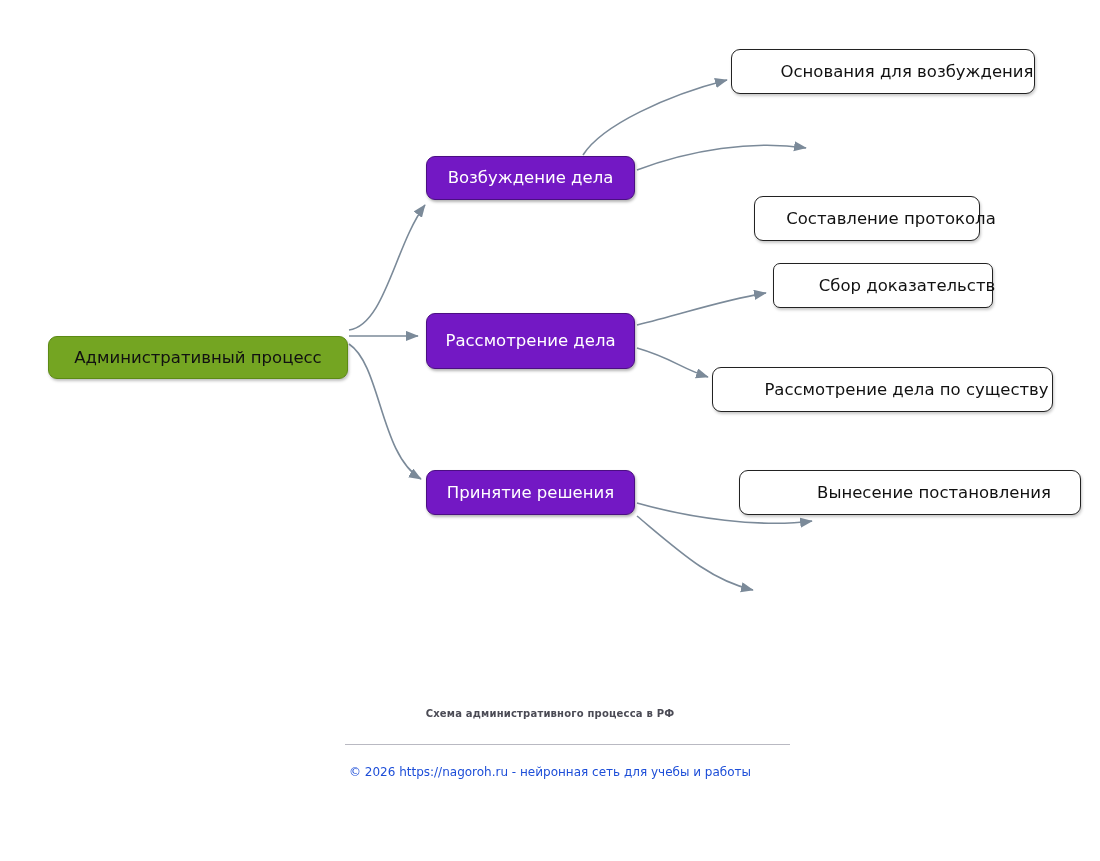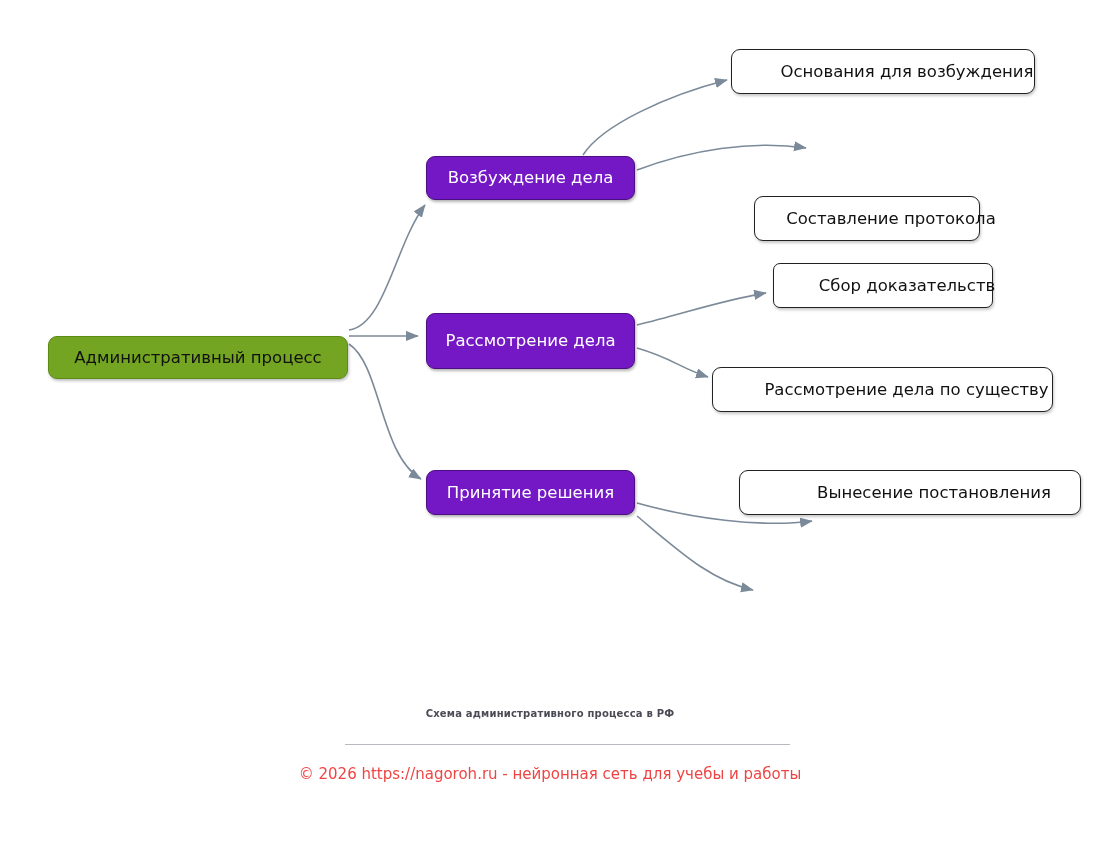--- a/index.html
+++ b/index.html
@@ -70,22 +70,22 @@
   .divider {
     position: absolute;
     height: 1px;
     background: #b9b9c2;
   }
   .footer {
     position: absolute;
     left: 0;
     width: 1100px;
     text-align: center;
-    color: #ef4444;
-    font-size: 15px;
+    color: #1d4ed8;
+    font-size: 12px;
   }
 </style>
 </head>
 <body>
 
 <div id="diagram-root">
 
   <svg class="edges" viewBox="0 0 1100 861">
     <defs>
       <marker id="arrow" markerWidth="9" markerHeight="9" refX="7.5" refY="3.2" orient="auto">

